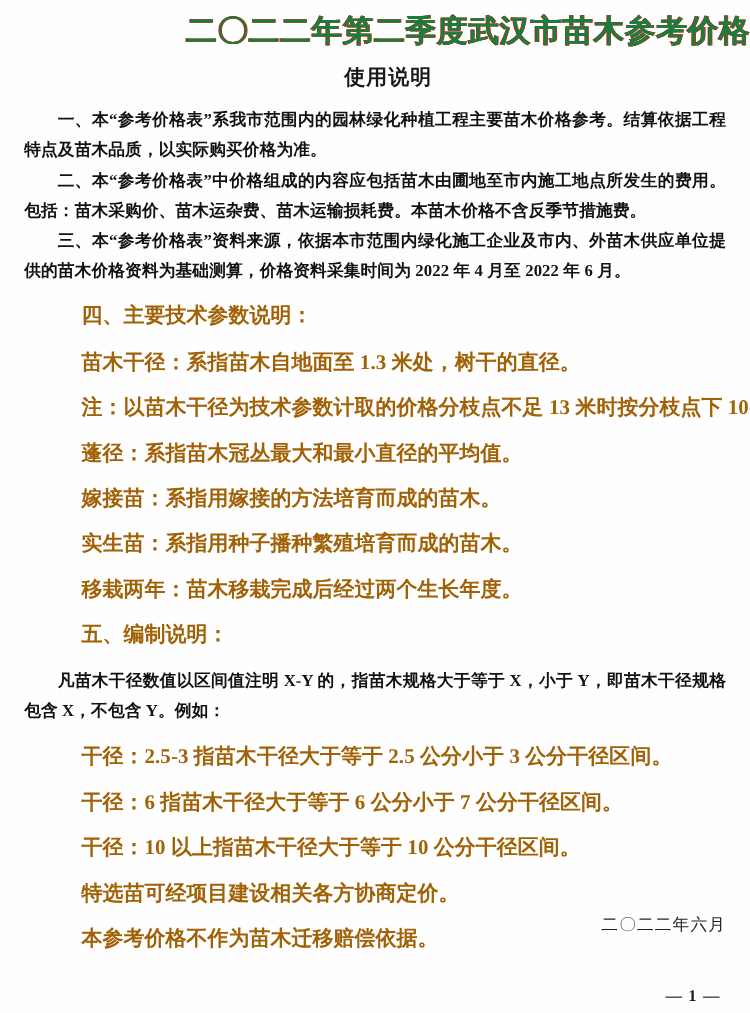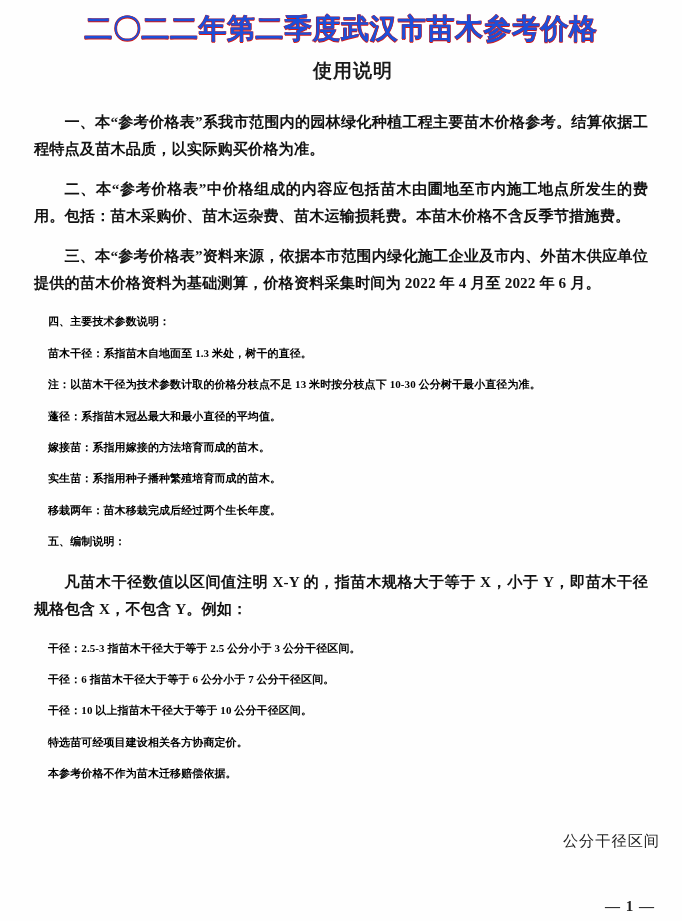--- a/index.html
+++ b/index.html
@@ -23,25 +23,25 @@
     inset: 0;
     background: #fefefe;
   }
 
   
   .doc-title {
     position: absolute;
     top: 12px;
     left: 0;
     width: 682px;
-    text-align: center;
+    text-align: right;
     font-size: 28px;
     line-height: 34px;
     font-weight: 700;
-    color: #1d4ed8;
+    color: #15803d;
     letter-spacing: 0.5px;
     text-shadow:
        0.6px 0 0 #e0241c,
       -0.6px 0 0 #c8140e,
        0 0.5px 0 #d81b14;
     white-space: nowrap;
   }
 
   .doc-subtitle {
     position: absolute;
@@ -64,40 +64,40 @@
     width: 638px;
   }
 
   .para {
     font-size: 15.2px;
     line-height: 27.4px;
     font-weight: 700;
     color: #121212;
     text-align: justify;
     text-justify: inter-ideograph;
-    margin: 12px;
+    margin: 0;
     letter-spacing: 0.1px;
     word-break: break-all;
   }
 
   .para.indent {
     text-indent: 2em;
   }
 
   .para.hang {
     text-indent: 2em;
   }
 
   
   .line {
-    font-size: 11px;
+    font-size: 19px;
     line-height: 27.4px;
     font-weight: 700;
-    color: #000000;
-    margin: 4px;
+    color: #a16207;
+    margin: 14px;
     text-indent: 2em;
     white-space: nowrap;
     letter-spacing: 0.1px;
   }
 
   
   .sign-date {
     position: absolute;
     top: 830px;
     left: 0;
@@ -167,17 +167,17 @@
     <p class="line">干径：6 指苗木干径大于等于 6 公分小于 7 公分干径区间。</p>
 
     <p class="line">干径：10 以上指苗木干径大于等于 10 公分干径区间。</p>
 
     <p class="line">特选苗可经项目建设相关各方协商定价。</p>
 
     <p class="line">本参考价格不作为苗木迁移赔偿依据。</p>
 
   </div>
 
-  <div class="sign-date">公分干径区间</div>
+  <div class="sign-date">二〇二二年六月</div>
 
   <div class="page-number">— 1 —</div>
 
 </div>
 
 </body></html>

